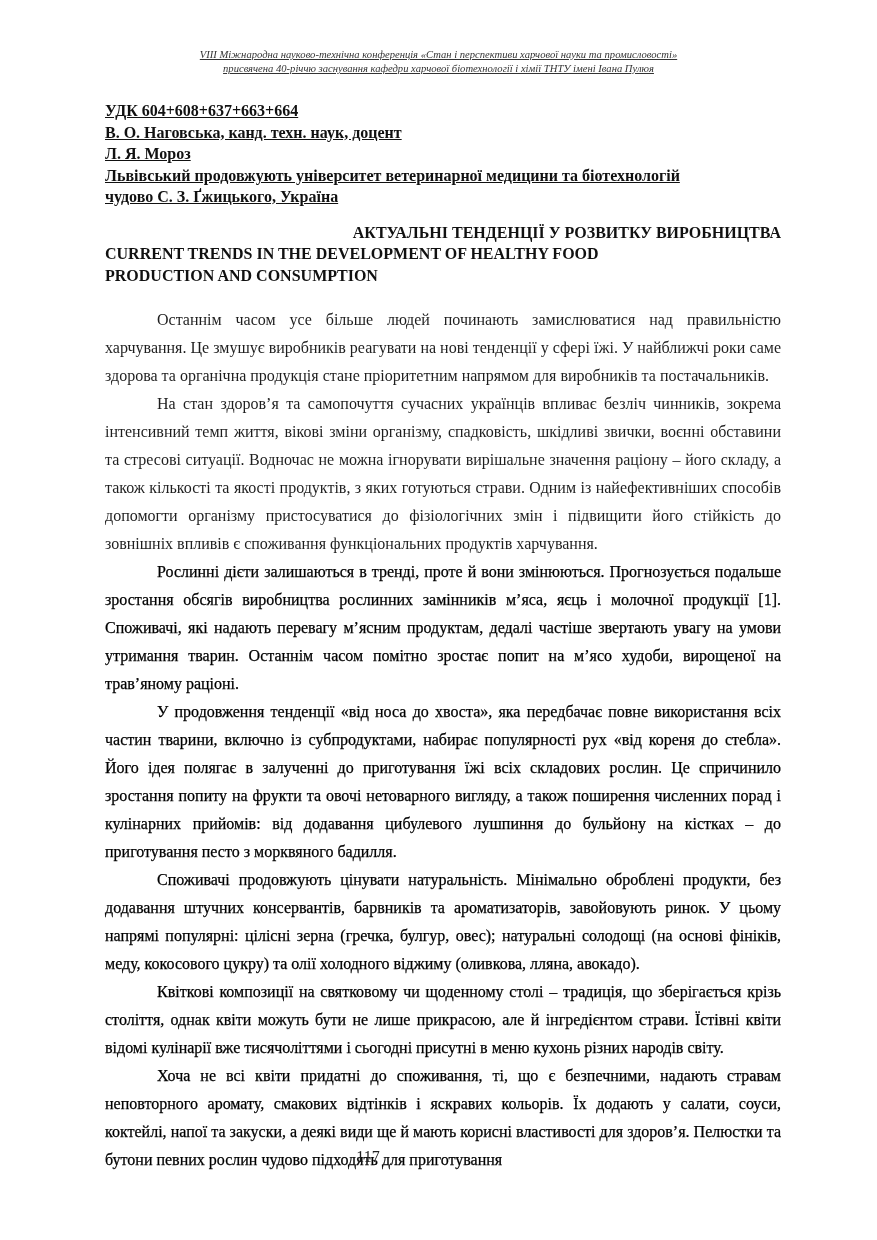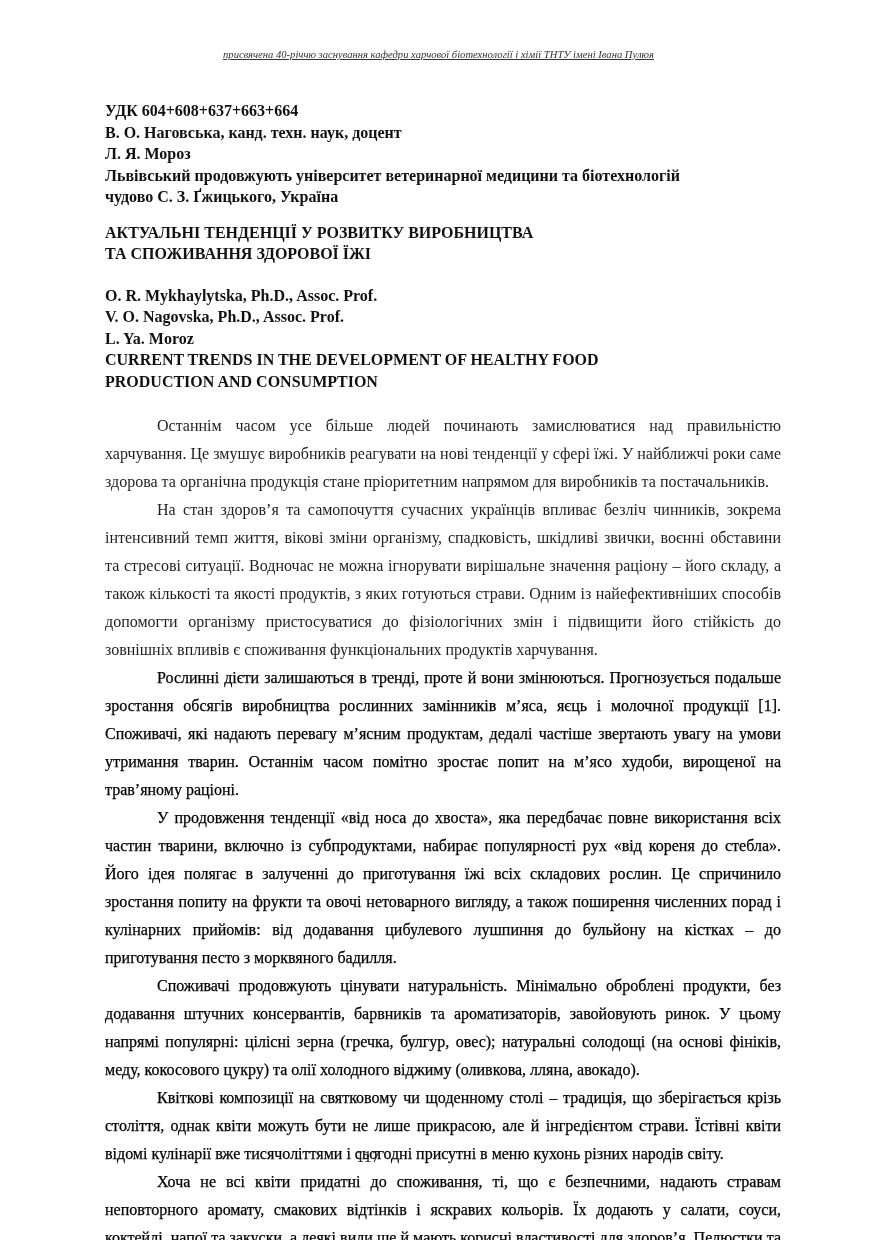--- a/index.html
+++ b/index.html
@@ -11,64 +11,59 @@
   .header {
     position: absolute; left: 0; top: 48px; width: 877px;
     text-align: center; font-style: italic; font-size: 10.6px; line-height: 14px;
     color: #333;
   }
   .header span { text-decoration: underline; display: block; }
   .content {
     position: absolute; left: 105px; top: 100px; width: 676px;
   }
   .meta { font-weight: bold; font-size: 16px; line-height: 21.5px; color: #111; }
-  .meta div { white-space: nowrap; }
+  .meta div { white-space: nowrap; text-decoration: underline; }
   .title {
-    font-weight: bold; font-size: 16px; line-height: 21.5px; text-align: left;
+    font-weight: bold; font-size: 16px; line-height: 21.5px; text-align: right;
     margin-top: 14px; color: #111;
   }
   .en-authors { font-weight: bold; font-size: 16px; line-height: 21.5px; margin-top: 20px; color: #111; }
   .en-title { font-weight: bold; font-size: 16px; line-height: 21.5px; text-align: left; color: #111; }
   .body-text { margin-top: 20px; }
   .para {
     font-size: 16px; line-height: 28px; text-align: justify; text-indent: 52px;
     margin: 0; color: #1e1e1e;
   }
   .para.dark { color: #000; -webkit-text-stroke: 0.25px #000; }
   .page-number {
     position: absolute; left: 0; width: 736px; top: 1148px; text-align: center;
     font-size: 16px; color: #1e1e1e;
   }
 </style>
 </head>
 <body>
 
 <div class="header">
+  <span>VIII Міжнародна науково-технічна конференція «Стан і перспективи харчової науки та промисловості»</span>
   <span>присвячена 40-річчю заснування кафедри харчової біотехнології і хімії ТНТУ імені Івана Пулюя</span>
 </div>
 
 <div class="content">
   <div class="meta">
     <div>УДК 604+608+637+663+664</div>
     <div>В. О. Наговська, канд. техн. наук, доцент</div>
     <div>Л. Я. Мороз</div>
     <div>Львівський продовжують університет ветеринарної медицини та біотехнологій</div>
     <div>чудово С. З. Ґжицького, Україна</div>
   </div>
 
   <div class="title">
     <div>АКТУАЛЬНІ ТЕНДЕНЦІЇ У РОЗВИТКУ ВИРОБНИЦТВА</div>
-    <div>ТА СПОЖИВАННЯ ЗДОРОВОЇ ЇЖІ</div>
   </div>
 
-  <div class="en-authors">
-    <div>O. R. Mykhaylytska, Ph.D., Assoc. Prof.</div>
-    <div>V. O. Nagovska, Ph.D., Assoc. Prof.</div>
-    <div>L. Ya. Moroz</div>
-  </div>
 
   <div class="en-title">
     <div>CURRENT TRENDS IN THE DEVELOPMENT OF HEALTHY FOOD</div>
     <div>PRODUCTION AND CONSUMPTION</div>
   </div>
 
   <div class="body-text">
     <p class="para">Останнім часом усе більше людей починають замислюватися над правильністю харчування. Це змушує виробників реагувати на нові тенденції у сфері їжі. У найближчі роки саме здорова та органічна продукція стане пріоритетним напрямом для виробників та постачальників.</p>
     <p class="para">На стан здоров’я та самопочуття сучасних українців впливає безліч чинників, зокрема інтенсивний темп життя, вікові зміни організму, спадковість, шкідливі звички, воєнні обставини та стресові ситуації. Водночас не можна ігнорувати вирішальне значення раціону – його складу, а також кількості та якості продуктів, з яких готуються страви. Одним із найефективніших способів допомогти організму пристосуватися до фізіологічних змін і підвищити його стійкість до зовнішніх впливів є споживання функціональних продуктів харчування.</p>
     <p class="para dark">Рослинні дієти залишаються в тренді, проте й вони змінюються. Прогнозується подальше зростання обсягів виробництва рослинних замінників м’яса, яєць і молочної продукції [1]. Споживачі, які надають перевагу м’ясним продуктам, дедалі частіше звертають увагу на умови утримання тварин. Останнім часом помітно зростає попит на м’ясо худоби, вирощеної на трав’яному раціоні.</p>

